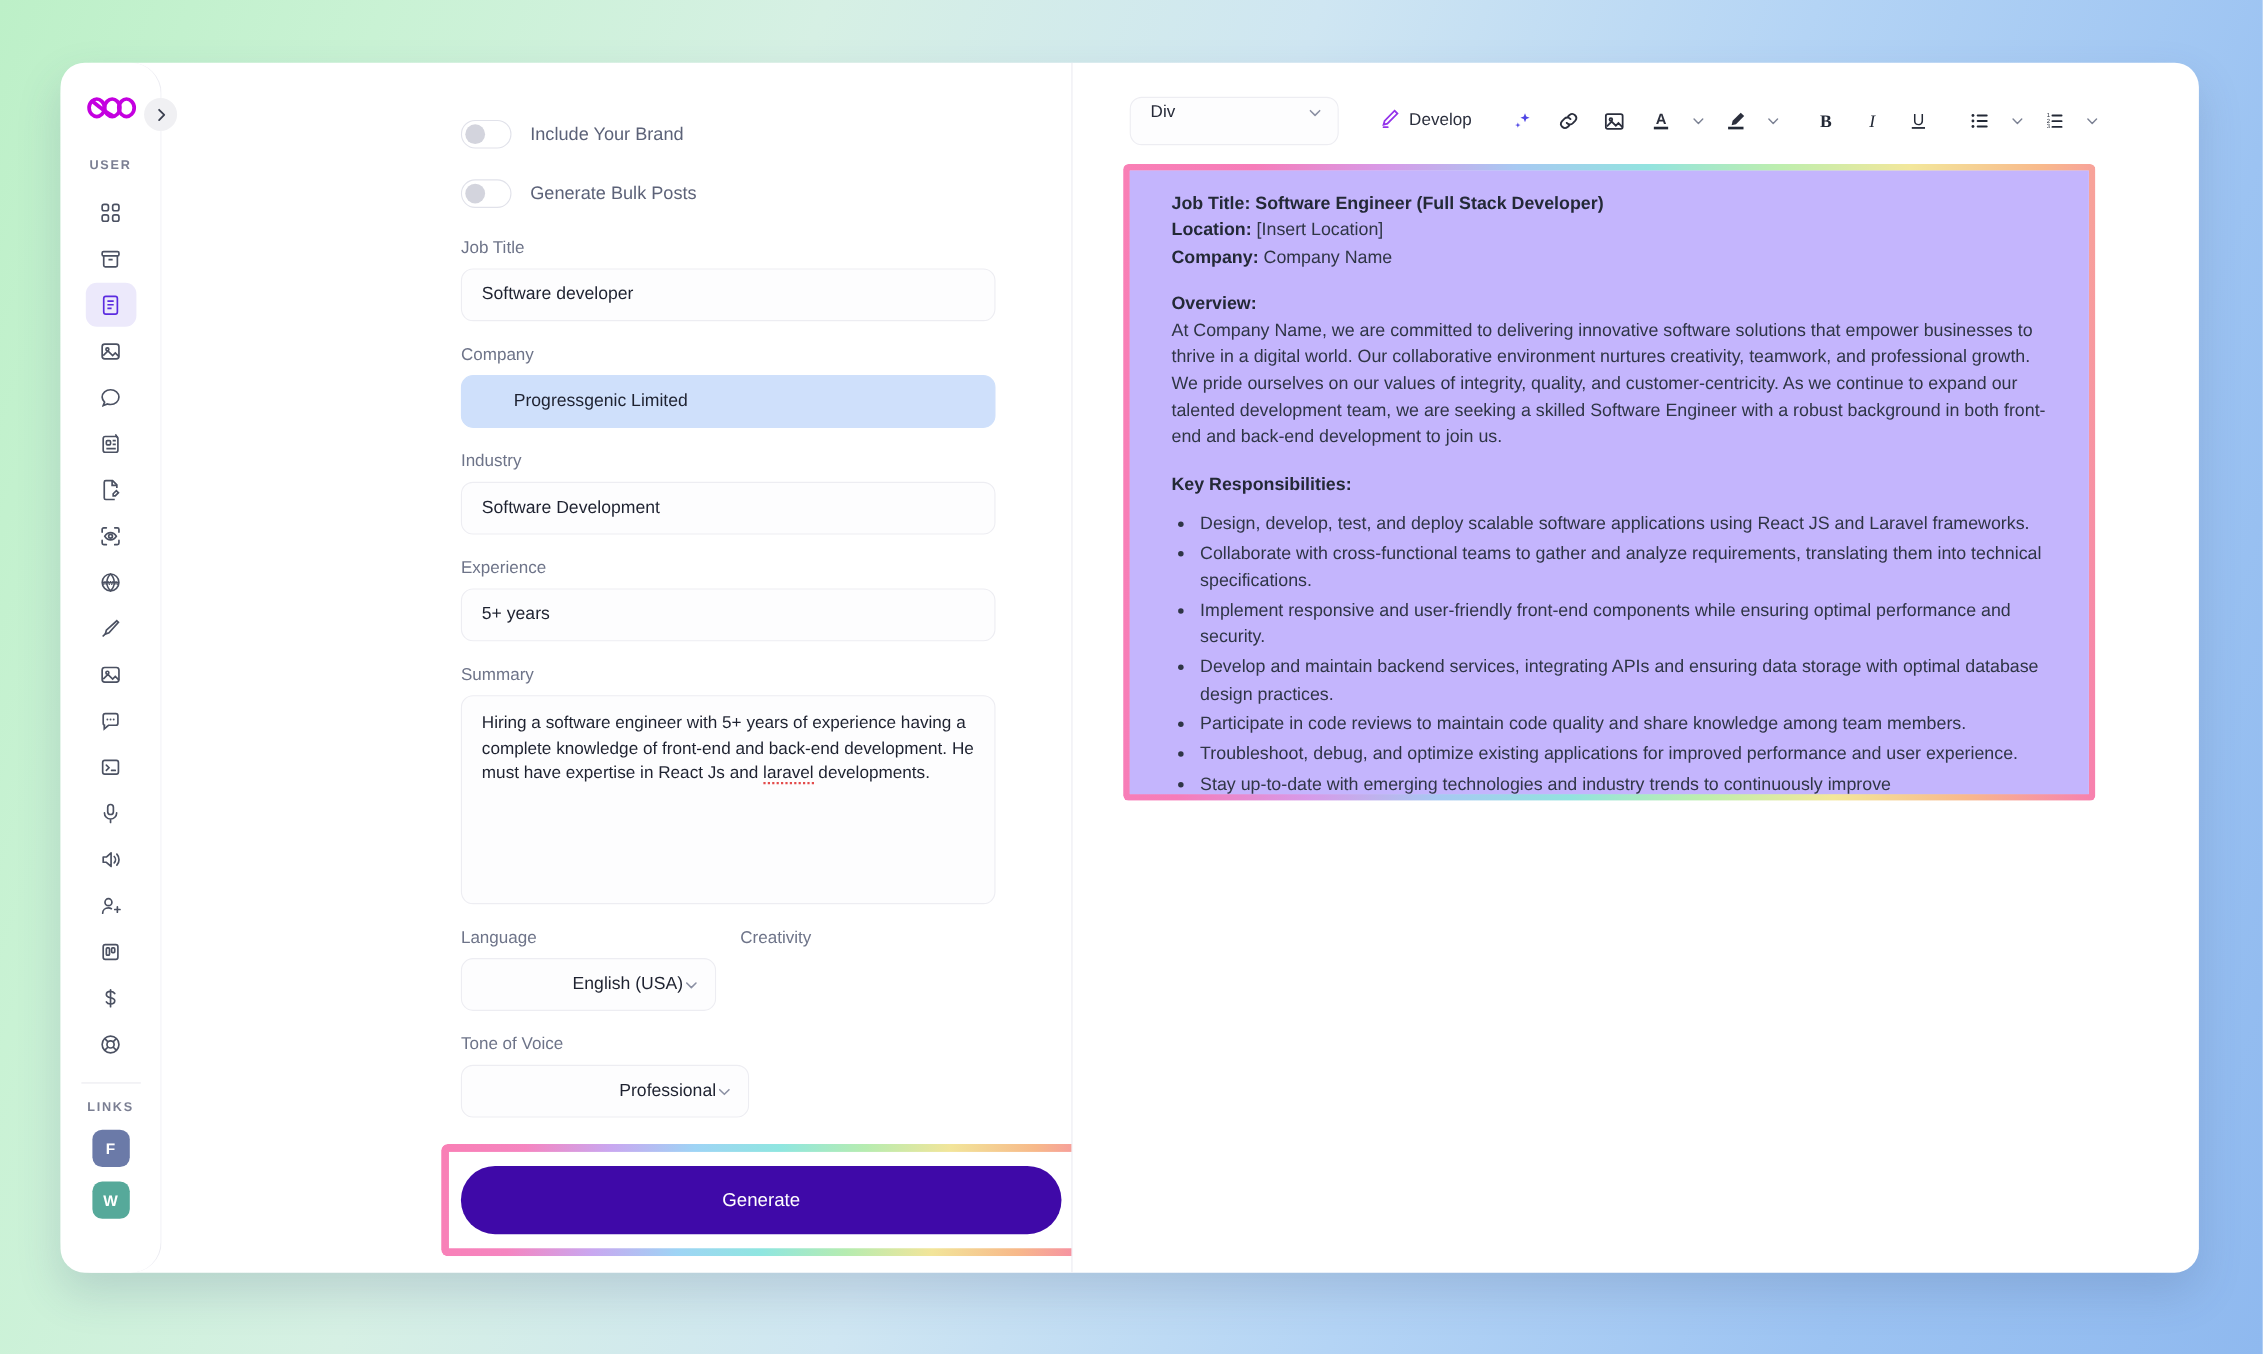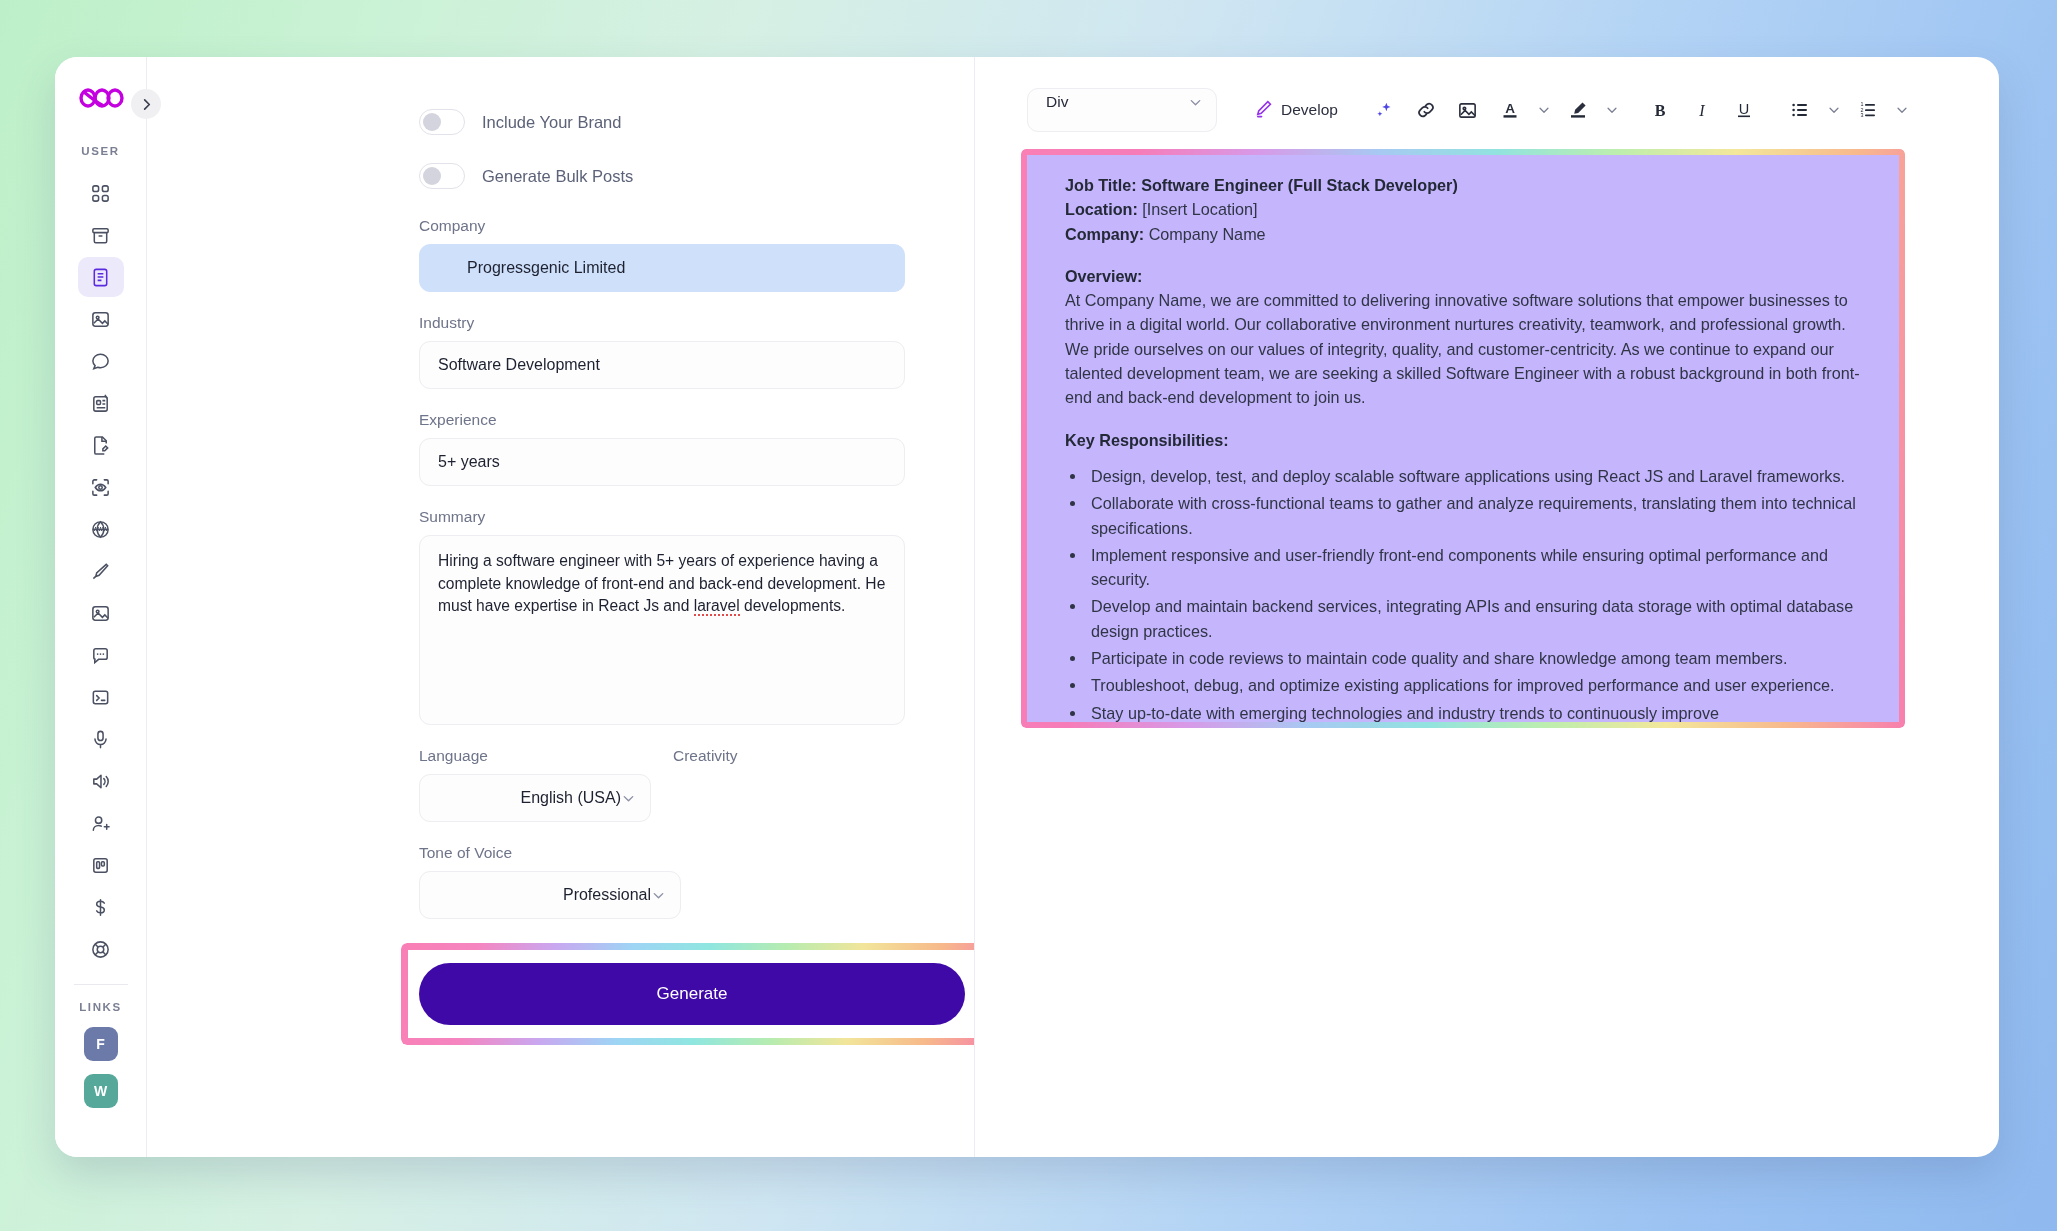--- a/index.html
+++ b/index.html
@@ -29,20 +29,21 @@
   .sidebar {
     width: 92px;
     flex: 0 0 92px;
     background: #ffffff;
     border-right: 1px solid #ececf2;
     display: flex;
     flex-direction: column;
     align-items: center;
     padding-top: 24px;
     position: relative;
+    border-radius: 28px;
   }
   .brand-logo {
     width: 52px; height: 34px;
     display: flex; align-items: center; justify-content: center;
     margin-bottom: 26px;
   }
   .collapse-btn {
     position: absolute;
     left: 76px; top: 32px;
     width: 30px; height: 30px;
@@ -477,20 +478,24 @@
         <div class="toggle-label">Include Your Brand</div>
       </div>
 
       <div class="toggle-row">
         <div class="toggle">
             <div class="knob"></div>
           </div>
         <div class="toggle-label">Generate Bulk Posts</div>
       </div>
 
+      <div class="field-group">
+        <div class="field-label">Job Title</div>
+        <input class="text-input" value="Software developer" style="">
+      </div>
 
       <div class="field-group">
         <div class="field-label">Company</div>
         <input class="text-input selected" value="Progressgenic Limited" style="">
       </div>
 
       <div class="field-group">
         <div class="field-label">Industry</div>
         <input class="text-input" value="Software Development" style="">
       </div>

